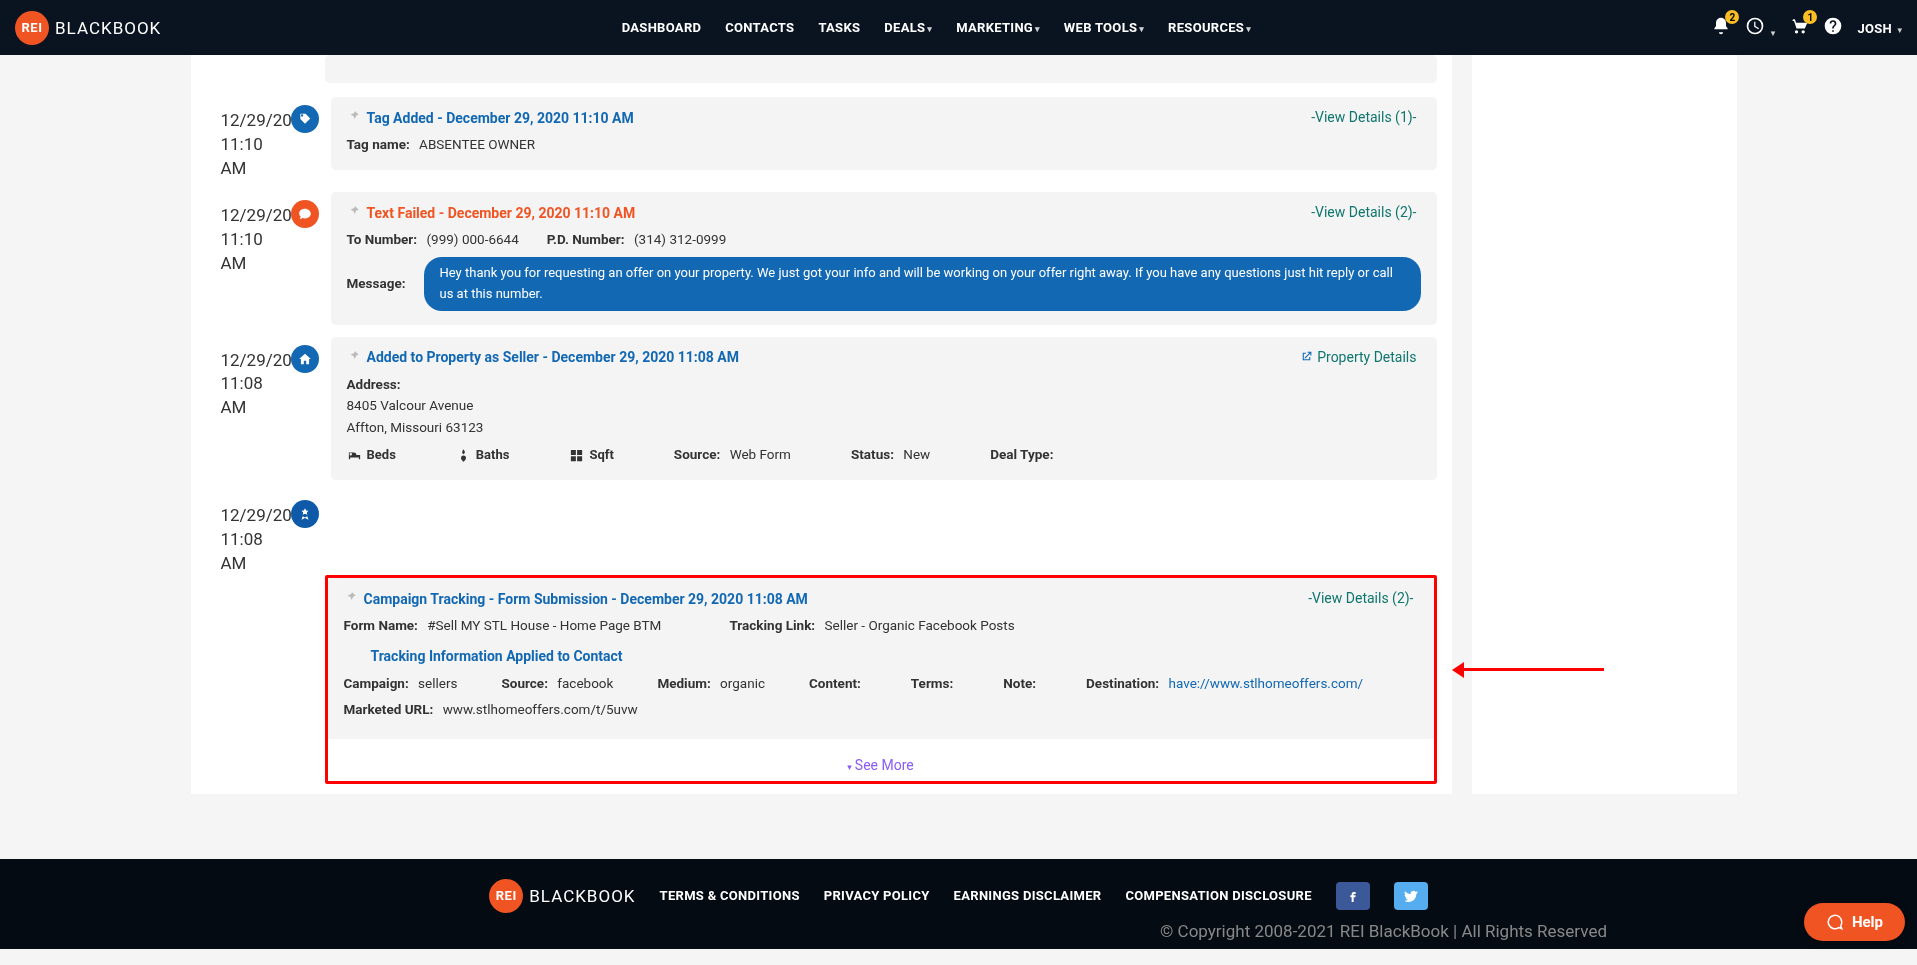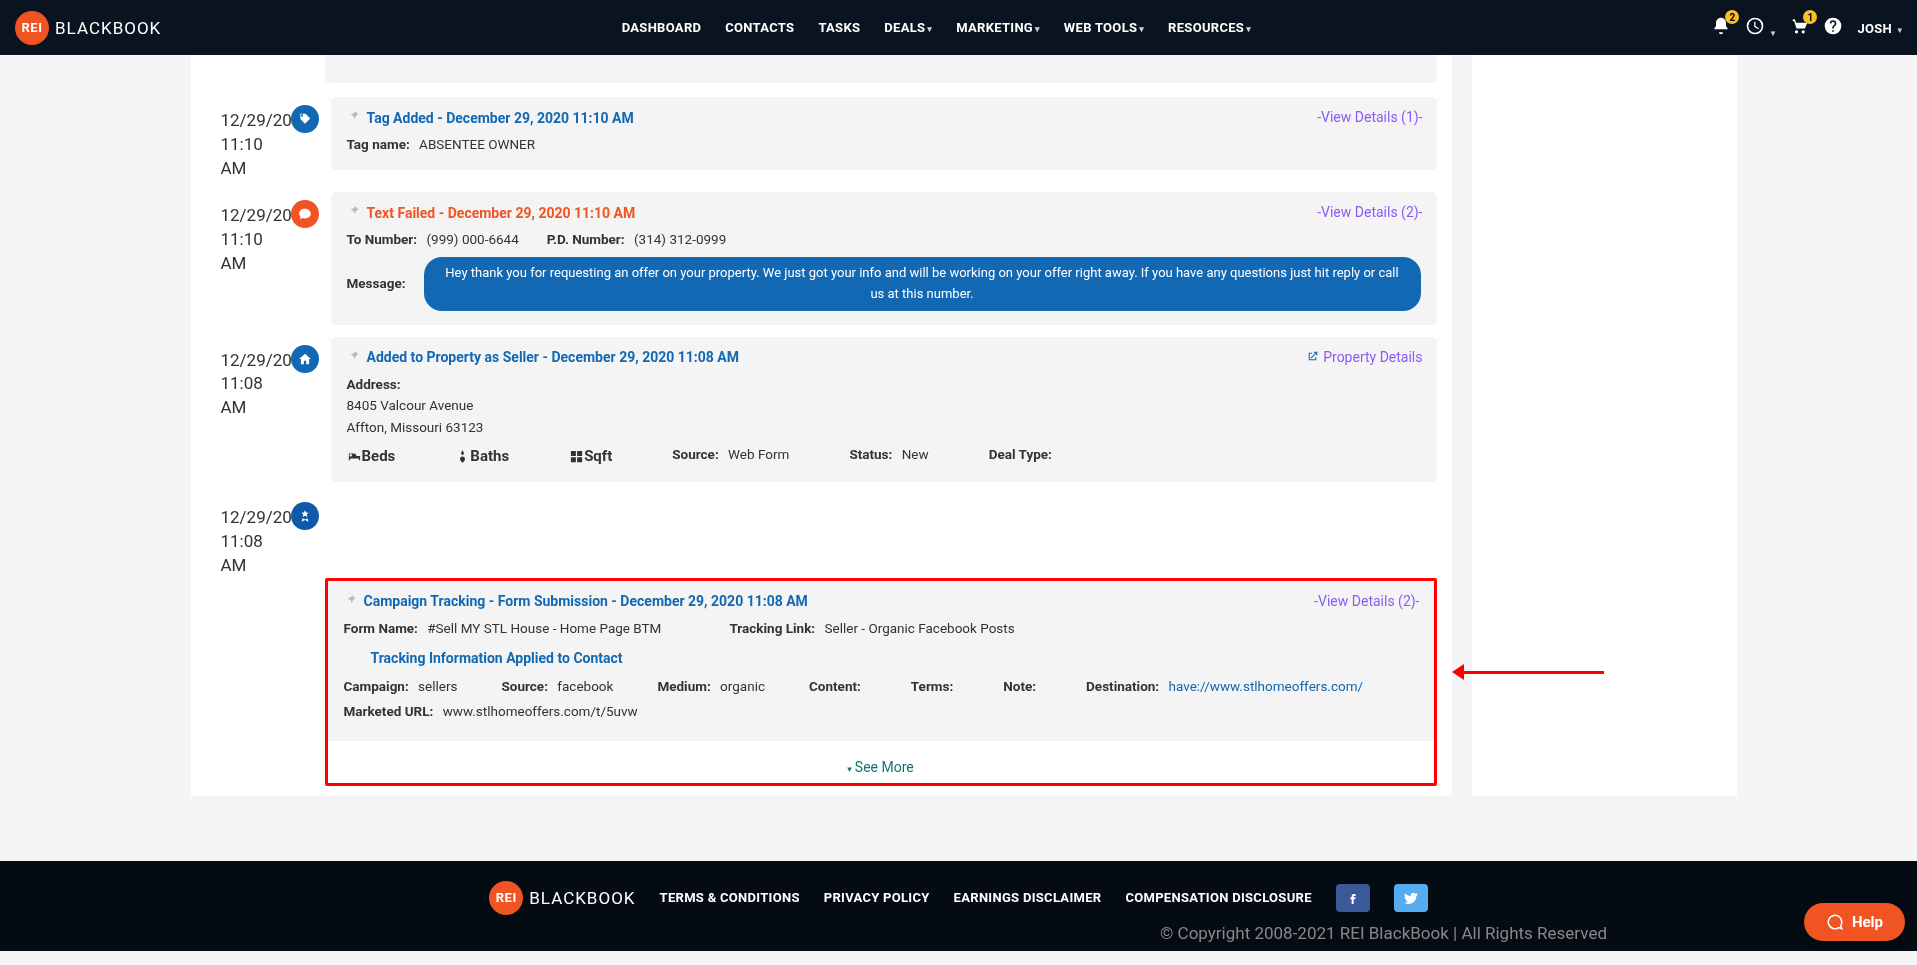--- a/index.html
+++ b/index.html
@@ -28,34 +28,34 @@
 .icon-circle.blue { background:#1268b3; }
 .icon-circle.orange { background:#f05423; }
 .icon-circle.dblue { background:#0e5aa8; }
 .icon-circle svg { fill:#fff; width:14px; height:14px;}
 .card-col { flex:1; }
 .card { background:#f4f4f4; border-radius:5px; padding: 12px 16px 14px; position:relative; }
 .card-header { display:flex; align-items:center; gap:6px; margin-bottom: 8px;}
 .pin-icon { color:#bbb; font-size:14px; }
 .card-title { color:#1268b3; font-weight:700; font-size:14px;}
 .card-title.red { color:#f05423; }
-.card-action { position:absolute; top:12px; right:14px; color:#8b5cf6; font-size:14px; cursor:pointer; }
+.card-action { position:absolute; top:12px; right:20px; color:#0f766e; font-size:14px; cursor:pointer; }
 .card-action svg { width:13px; height:13px; fill:#1268b3; vertical-align:-1px; margin-right:4px;}
 .card-body { font-size:13.5px; line-height:1.6; }
 .field-row { display:flex; flex-wrap:wrap; gap: 28px; margin-bottom:4px;}
 .field { font-size:13.5px; }
 .field-lbl { font-weight:700; margin-right:6px;}
 .field-val { font-weight:400; }
 .msg-bubble { background:#1268b3; color:#fff; border-radius:18px; padding:6px 16px; display:inline-block; font-size:13px; }
 .prop-details { display:flex; gap: 60px; flex-wrap:wrap; margin-top:6px;}
-.prop-icon-lbl { font-weight:700; font-size:15px; display:inline-flex; align-items:center; }
+.prop-icon-lbl { font-weight:700; font-size:13px; display:inline-flex; align-items:center; gap:5px;}
 .prop-icon-lbl svg { width:15px; height:15px; fill:#333;}
 .sub-heading { color:#1268b3; font-weight:700; font-size:14px; margin-bottom:6px;margin-left:27px;}
 .link-txt { color:#1268b3; text-decoration:none; cursor:pointer; }
-.see-more-bar { background:#fff; text-align:center; padding:8px 0; margin-top:10px; color:#0f766e; font-size:14px; cursor:pointer; border-top: 0; }
+.see-more-bar { background:#fff; text-align:center; padding:8px 0; margin-top:10px; color:#8b5cf6; font-size:14px; cursor:pointer; border-top: 0; }
 .see-more-bar .tri { font-size:9px; margin-right:3px; }
 
 .highlight-box { border:3px solid #ff0000; margin:0 15px 0 134px; border-radius:2px;}
 .highlight-box .card { border-radius:4px 4px 0 0;}
 
 .arrow-annotation { position:absolute; pointer-events:none; }
 .arrow-shaft { height:3px; background:#ff0000; width:140px; }
 .arrow-head { width:0; height:0; border-top:8px solid transparent; border-bottom:8px solid transparent; border-right:12px solid #ff0000; position:absolute; left:-12px; top:-6.5px;}
 
 .footer { background:#050b13; color:#fff; margin-top:65px; padding: 20px 0 8px; }
@@ -174,21 +174,21 @@
                 </svg>
             </span>
             <span class="card-title red">Text Failed - December 29, 2020 11:10 AM</span>
           </div>
           <span class="card-action">-View Details (2)-</span>
           <div class="card-body">
             <div class="field-row">
               <span class="field"><span class="field-lbl">To Number:</span> <span class="field-val">(999) 000-6644</span></span>
               <span class="field"><span class="field-lbl">P.D. Number:</span> <span class="field-val">(314) 312-0999</span></span>
             </div>
-            <div style="margin-top:6px; display:flex; align-items:center; gap:12px;text-align:center;">
+            <div style="margin-top:6px; display:flex; align-items:center; gap:12px;">
               <span class="field-lbl">Message:</span>
               <span class="msg-bubble">Hey thank you for requesting an offer on your property. We just got your info and will be working on your offer right away. If you have any questions just hit reply or call us at this number.</span>
             </div>
           </div>
         </div>
       </div>
     </div>
 
     <div class="timeline-item">
       <div class="time-col">

